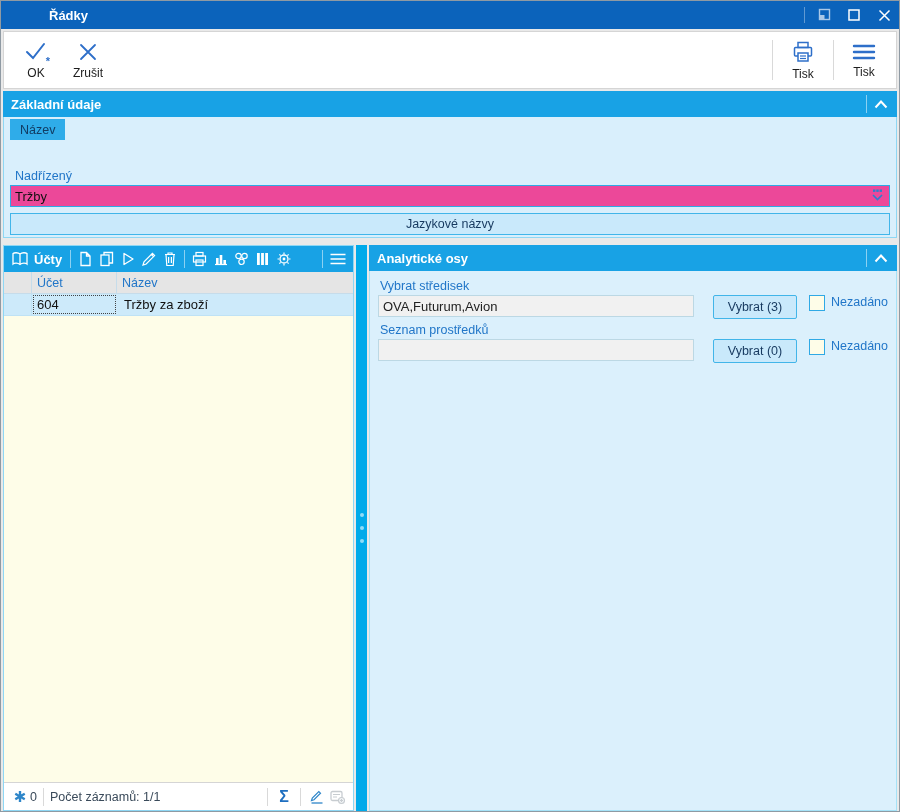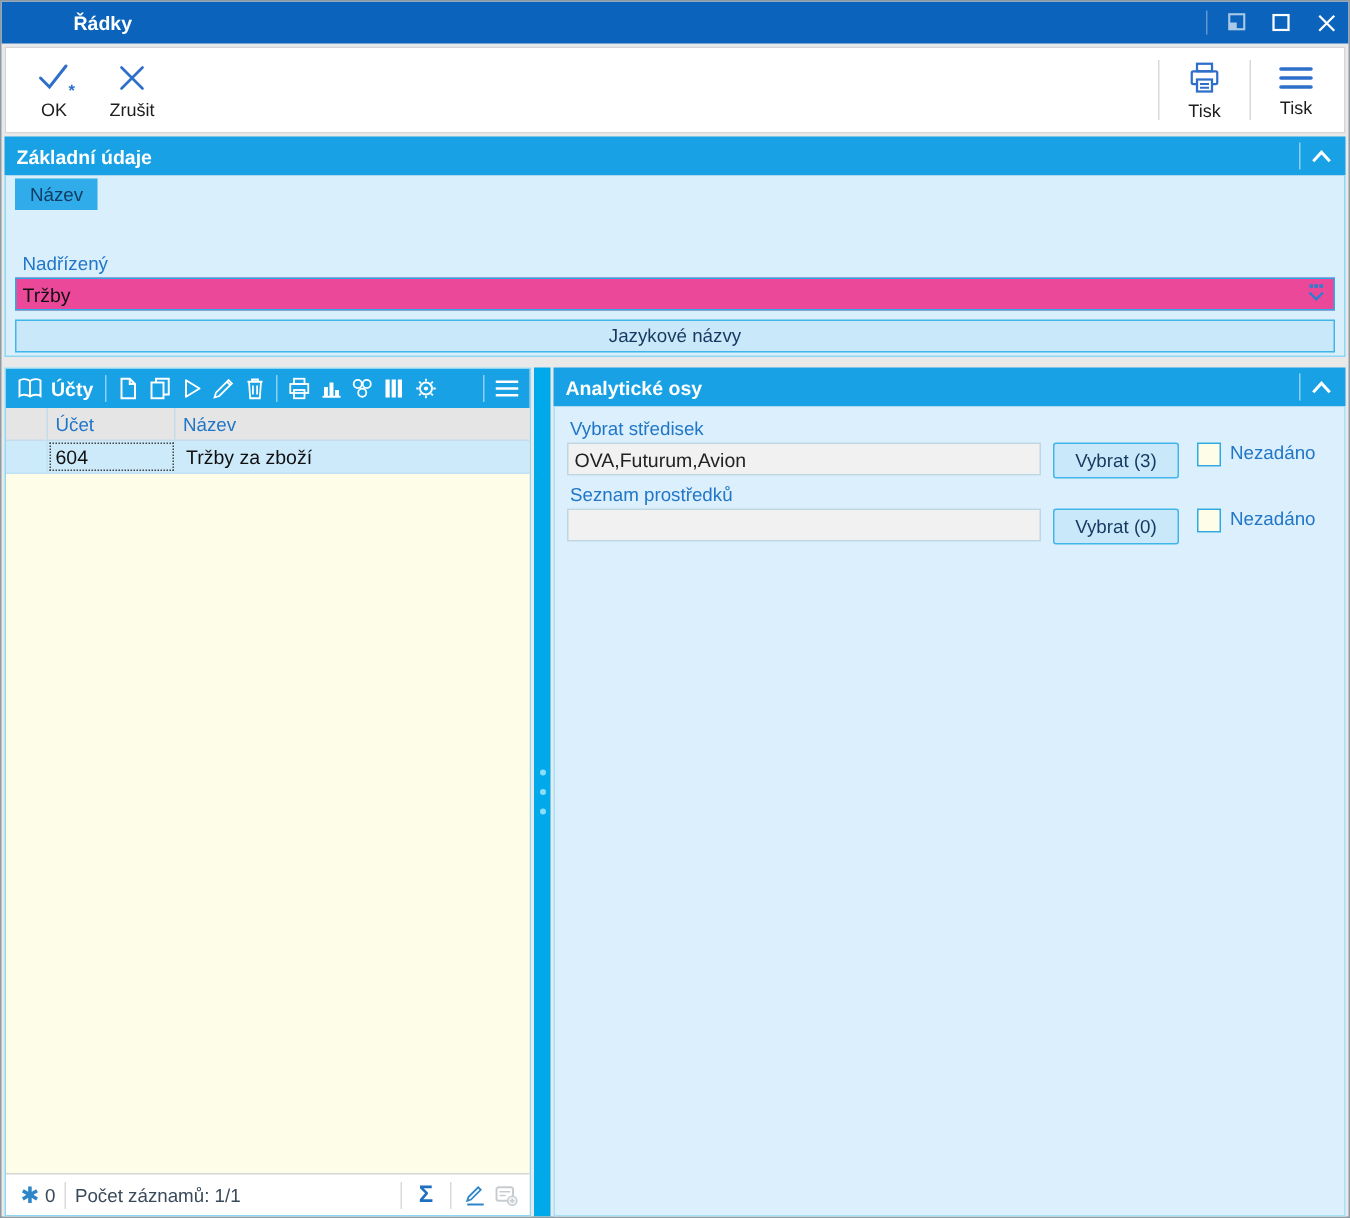--- a/index.html
+++ b/index.html
@@ -61,21 +61,21 @@
   .sigma{color:#1f6fc0;font-size:16px;font-weight:bold;}
 
   .splitter{position:absolute;left:355px;top:244px;width:11px;height:566px;background:#00aaea;display:flex;flex-direction:column;align-items:center;justify-content:center;gap:9px;}
   .splitter .dot{width:4px;height:4px;border-radius:50%;background:#8fdcf7;}
 
   .right-panel{position:absolute;left:368px;top:244px;width:528px;height:566px;display:flex;flex-direction:column;}
   .right-body{flex:1;background:#dbf0fc;border:1px solid #a5e2f7;border-top:none;position:relative;}
   .ax-label{position:absolute;left:10px;font-size:12.5px;color:#2176c8;}
   .ax-row{position:absolute;left:8px;display:flex;align-items:flex-start;}
   .ax-input{width:316px;height:22px;background:#f1f1f1;border:1px solid #bcd8e4;font-size:13px;color:#222;padding:0 4px;outline:none;}
-  .ax-btn{width:84px;height:24px;margin-left:8px;background:#c9e9fb;border:1px solid #41b5e9;border-radius:2px;color:#16395f;font-size:12.5px;display:flex;align-items:center;justify-content:center;}
+  .ax-btn{width:84px;height:24px;margin-left:19px;background:#c9e9fb;border:1px solid #41b5e9;border-radius:2px;color:#16395f;font-size:12.5px;display:flex;align-items:center;justify-content:center;}
   .ax-chk{width:16px;height:16px;background:#fefde8;border:1px solid #2fa9e5;margin-left:12px;flex:none;}
   .ax-chklbl{font-size:12.5px;color:#2176c8;margin-left:6px;}
 
   svg{display:block;}
 </style>
 </head>
 <body>
 
 <div class="window">
 

